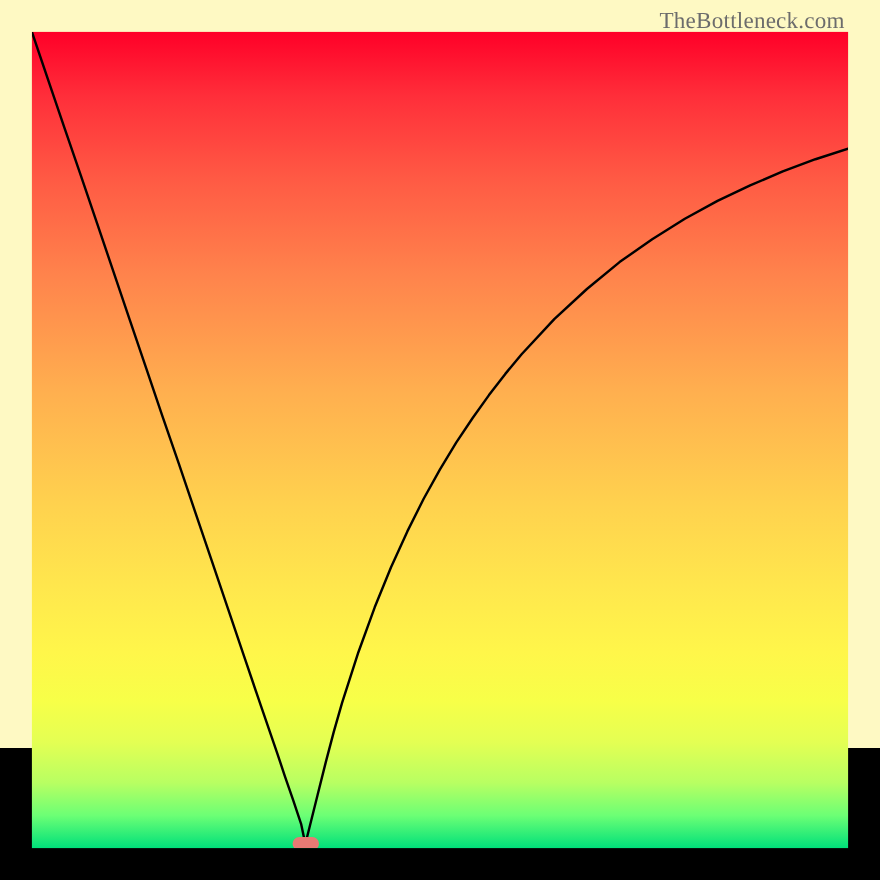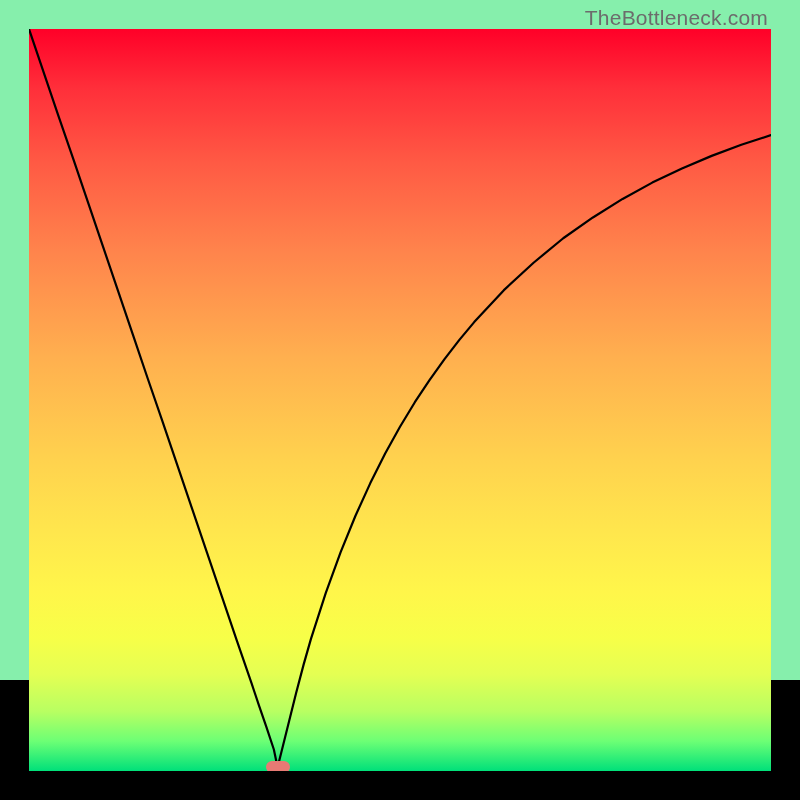--- a/index.html
+++ b/index.html
@@ -8,21 +8,22 @@
     width: 800px;
     height: 800px;
     background: #000;
     overflow: hidden;
     font-family: Arial, Helvetica, sans-serif;
   }
   .frame {
     position: relative;
     width: 800px;
     height: 680px;
-    background: #86efac;
+    background: #fef9c3;
+    font-family: Liberation Serif, serif;
   }
   .plot-area {
     position: absolute;
     left: 29px;
     top: 29px;
     width: 742px;
     height: 742px;
     
     background: linear-gradient(to bottom,
       #ff0028 0%,

